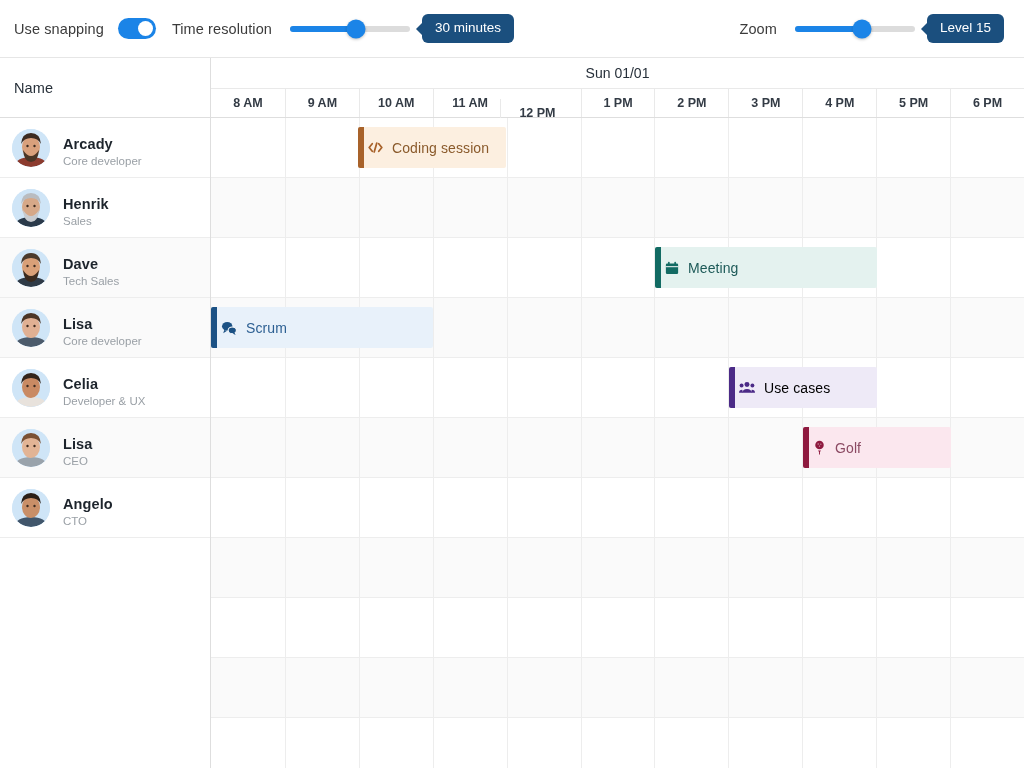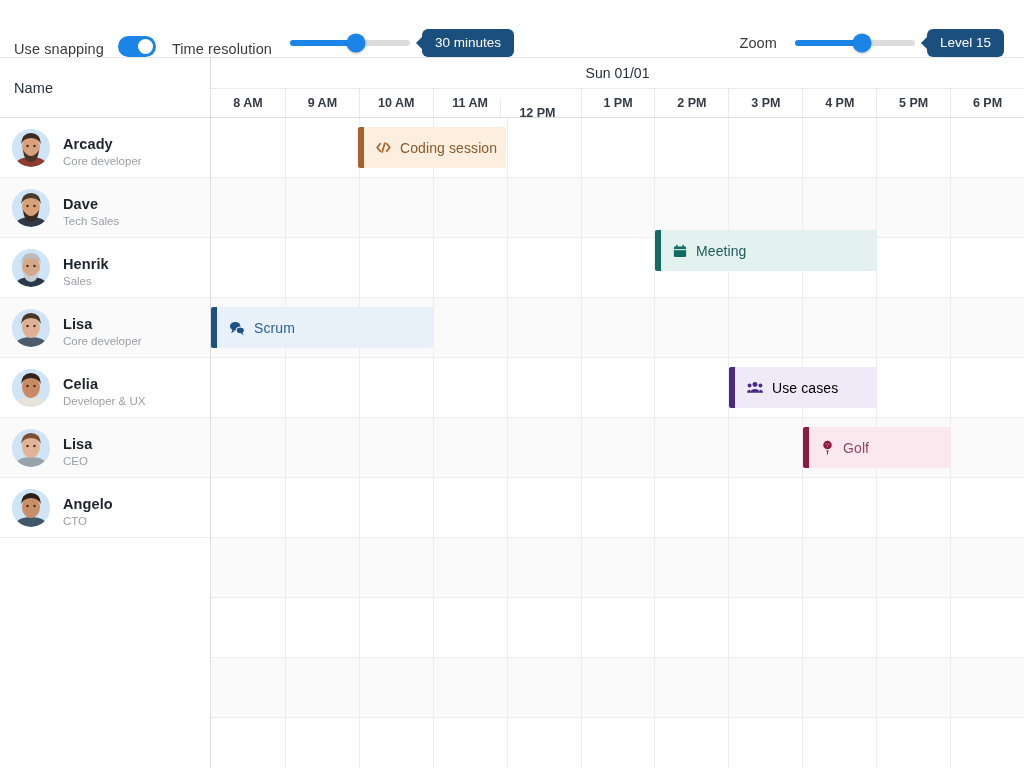--- a/index.html
+++ b/index.html
@@ -21,22 +21,22 @@
   }
 
   
   .toolbar {
     position: absolute;
     top: 0; left: 0;
     width: 1024px; height: 58px;
     background: #ffffff;
     border-bottom: 1px solid #e6e6e6;
     display: flex;
-    align-items: flex-end;
-    padding: 0 14px;
+    align-items: center;
+    padding: 7px 14px;
   }
   .tb-label {
     font-size: 14.5px;
     color: #3b3b3b;
     letter-spacing: 0.1px;
     white-space: nowrap;
   }
 
   
   .switch {
@@ -242,21 +242,21 @@
     cursor: pointer;
   }
   .event .bar {
     width: 6px;
     height: 41px;
     flex: none;
   }
   .event .ev-inner {
     display: flex;
     align-items: center;
-    padding-left: 12px;
+    padding-left: 4px;
     min-width: 0;
     flex: 1 1 auto;
     overflow: hidden;
   }
   .event .ev-icon {
     flex: none;
     display: flex;
     align-items: center;
     justify-content: center;
     margin-right: 9px;
@@ -345,20 +345,44 @@
       <circle cx="15.5" cy="17" r="1.2" fill="#3a2a20"></circle>
       <circle cx="22.5" cy="17" r="1.2" fill="#3a2a20"></circle>
     </g>
   </svg>
           </div>
           <div class="res-text">
             <div class="res-name">Arcady</div>
             <div class="res-role">Core developer</div>
           </div>
         </div>
+        <div class="res-row">
+          <div class="avatar">
+            <svg viewBox="0 0 38 38" xmlns="http://www.w3.org/2000/svg">
+    <defs>
+                <clipPath id="cp2">
+                  <circle cx="19" cy="19" r="19"></circle>
+                </clipPath>
+              </defs>
+    <g clip-path="url(#cp2)">
+      <rect width="38" height="38" fill="#cfe5f7"></rect>
+      <path d="M2 38 q2 -10 17 -10 q15 0 17 10 z" fill="#2b3a4a"></path>
+      <ellipse cx="19" cy="18" rx="9" ry="11" fill="#d6a888"></ellipse>
+      <path d="M11 21 q8 12 16 0 q-1 12 -8 12 q-7 0 -8 -12 z" fill="#c8cbcf"></path>
+      <path d="M9 15 q1 -11 10 -11 q9 0 10 11 q-3 -6 -10 -6 q-7 0 -10 6 z" fill="#b9bcc0"></path>
+      <circle cx="15.5" cy="17" r="1.2" fill="#3a2a20"></circle>
+      <circle cx="22.5" cy="17" r="1.2" fill="#3a2a20"></circle>
+    </g>
+  </svg>
+          </div>
+          <div class="res-text">
+            <div class="res-name">Henrik</div>
+            <div class="res-role">Sales</div>
+          </div>
+        </div>
         <div class="res-row alt">
           <div class="avatar">
             <svg viewBox="0 0 38 38" xmlns="http://www.w3.org/2000/svg">
     <defs>
                 <clipPath id="cp1">
                   <circle cx="19" cy="19" r="19"></circle>
                 </clipPath>
               </defs>
     <g clip-path="url(#cp1)">
       <rect width="38" height="38" fill="#cfe5f7"></rect>
@@ -367,44 +391,20 @@
       <path d="M11 21 q8 12 16 0 q-1 12 -8 12 q-7 0 -8 -12 z" fill="#3a2a1e"></path>
       <path d="M9 15 q1 -11 10 -11 q9 0 10 11 q-3 -6 -10 -6 q-7 0 -10 6 z" fill="#4a3a2c"></path>
       <circle cx="15.5" cy="17" r="1.2" fill="#3a2a20"></circle>
       <circle cx="22.5" cy="17" r="1.2" fill="#3a2a20"></circle>
     </g>
   </svg>
           </div>
           <div class="res-text">
             <div class="res-name">Dave</div>
             <div class="res-role">Tech Sales</div>
-          </div>
-        </div>
-        <div class="res-row">
-          <div class="avatar">
-            <svg viewBox="0 0 38 38" xmlns="http://www.w3.org/2000/svg">
-    <defs>
-                <clipPath id="cp2">
-                  <circle cx="19" cy="19" r="19"></circle>
-                </clipPath>
-              </defs>
-    <g clip-path="url(#cp2)">
-      <rect width="38" height="38" fill="#cfe5f7"></rect>
-      <path d="M2 38 q2 -10 17 -10 q15 0 17 10 z" fill="#2b3a4a"></path>
-      <ellipse cx="19" cy="18" rx="9" ry="11" fill="#d6a888"></ellipse>
-      <path d="M11 21 q8 12 16 0 q-1 12 -8 12 q-7 0 -8 -12 z" fill="#c8cbcf"></path>
-      <path d="M9 15 q1 -11 10 -11 q9 0 10 11 q-3 -6 -10 -6 q-7 0 -10 6 z" fill="#b9bcc0"></path>
-      <circle cx="15.5" cy="17" r="1.2" fill="#3a2a20"></circle>
-      <circle cx="22.5" cy="17" r="1.2" fill="#3a2a20"></circle>
-    </g>
-  </svg>
-          </div>
-          <div class="res-text">
-            <div class="res-name">Henrik</div>
-            <div class="res-role">Sales</div>
           </div>
         </div>
         <div class="res-row alt">
           <div class="avatar">
             <svg viewBox="0 0 38 38" xmlns="http://www.w3.org/2000/svg">
     <defs>
                 <clipPath id="cp3">
                   <circle cx="19" cy="19" r="19"></circle>
                 </clipPath>
               </defs>
@@ -528,21 +528,21 @@
                 <g fill="none" stroke="#a8622a" stroke-width="1.9" stroke-linecap="round" stroke-linejoin="round">
                   <polyline points="4.5,3 1.2,7 4.5,11"></polyline>
                   <polyline points="11.5,3 14.8,7 11.5,11"></polyline>
                   <line x1="9.4" y1="2.2" x2="6.6" y2="11.8"></line>
                 </g>
               </svg>
             </span>
             <span class="ev-text" style="color: rgb(138, 90, 43);">Coding session</span>
           </div>
         </div>
-        <div class="event" style="left: 444px; width: 222px; top: 112px; background: rgb(228, 242, 239); text-align: right;">
+        <div class="event" style="left: 444px; width: 222px; top: 129px; background: rgb(228, 242, 239); text-align: right;">
           <div class="bar" style="background: rgb(18, 107, 99);"></div>
           <div class="ev-inner">
             <span class="ev-icon">
               <svg width="14" height="14" viewBox="0 0 16 16">
                 <rect x="1" y="2.8" width="14" height="12" rx="1.4" fill="#126b63"></rect>
                 <rect x="1" y="5.8" width="14" height="1.3" fill="#fff" opacity="0.85"></rect>
                 <rect x="3.5" y="0.8" width="1.8" height="3.6" rx="0.8" fill="#126b63"></rect>
                 <rect x="10.7" y="0.8" width="1.8" height="3.6" rx="0.8" fill="#126b63"></rect>
               </svg>
             </span>

